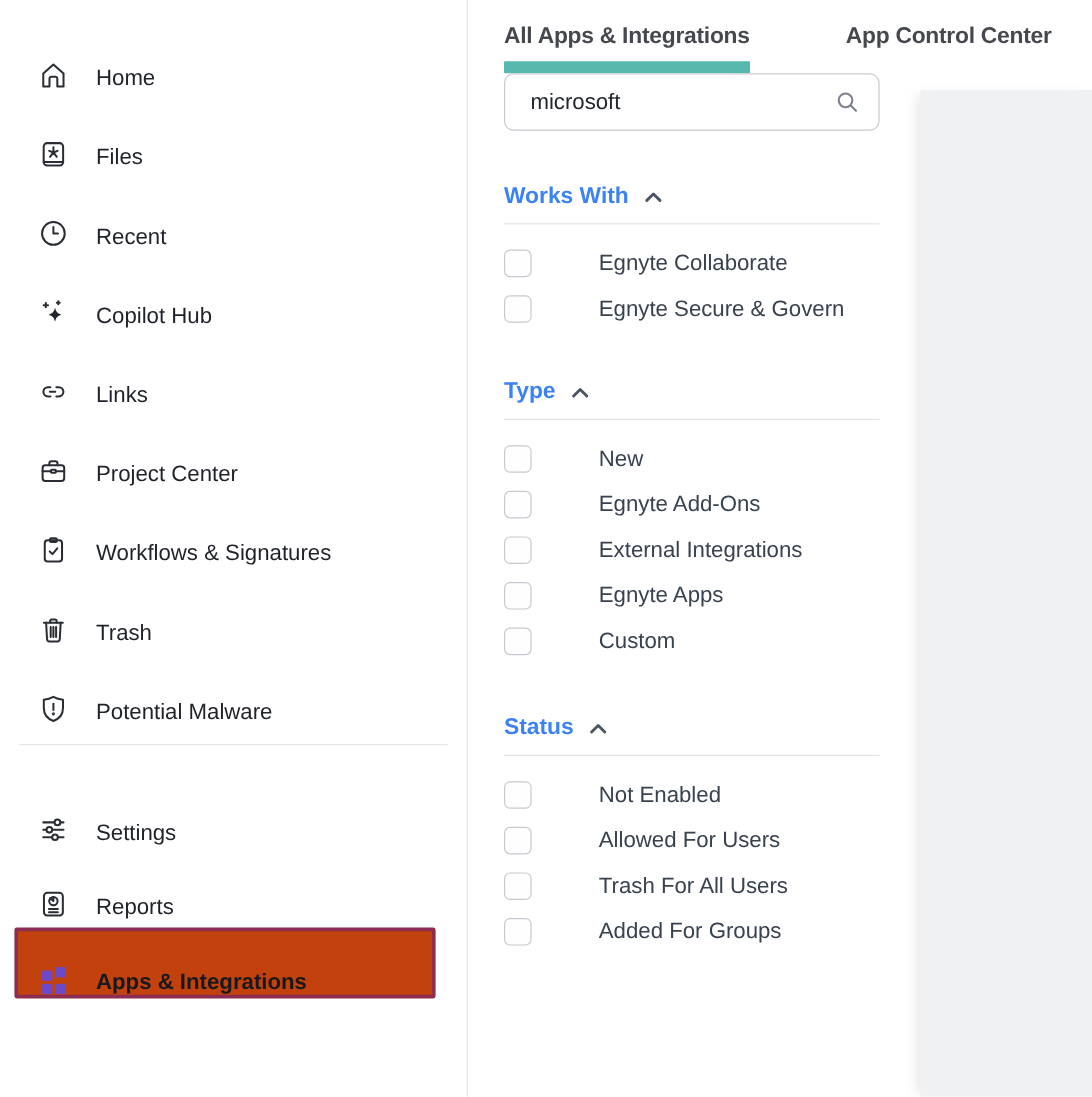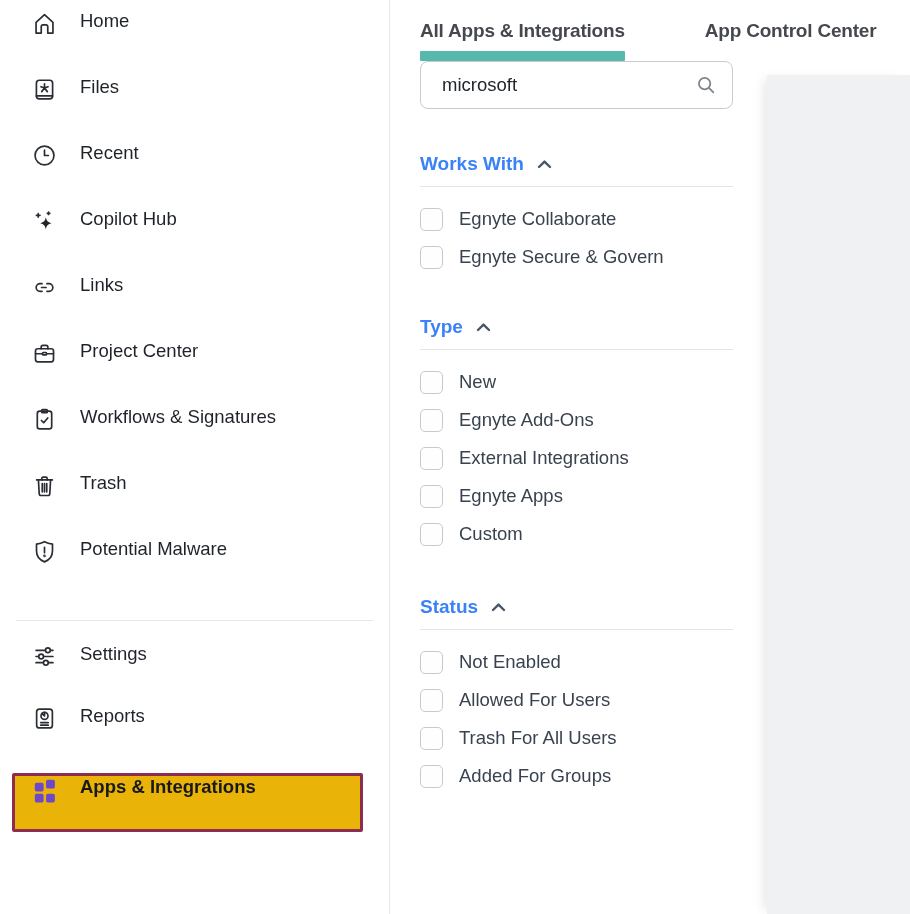--- a/index.html
+++ b/index.html
@@ -3,28 +3,28 @@
 <meta charset="utf-8">
 <style>
   * { margin:0; padding:0; box-sizing:border-box; }
   html,body { width:910px; height:914px; background:#fff; overflow:hidden; }
   body { font-family:"Liberation Sans", sans-serif; }
   .app { display:flex; width:910px; height:914px; background:#fff; }
 
   
   .sidebar { width:390px; min-width:390px; height:100%; background:#fff;
              border-right:1px solid #e5e7ea; padding-top:10px; }
-  .nav-item { display:flex; align-items:flex-start; height:66px; padding-left:31px;
+  .nav-item { display:flex; align-items:flex-end; height:66px; padding-left:31px;
               gap:22px; font-size:18.5px; color:#1f2329; cursor:pointer; }
   .nav-item svg { width:27px; height:27px; flex:0 0 27px; stroke:#2a2e34; fill:none;
                   stroke-width:1.5; stroke-linecap:round; stroke-linejoin:round; }
   .nav-item.small { height:62px; }
   .side-divider { border:none; border-top:1px solid #e4e6e9; margin:16px 16px 22px 16px; }
   .nav-item.active-row { height:59px; margin:6px 26px 0 12px; padding-left:16px;
-              background:#eab308; border:3px solid #8e2d52; border-radius:2px;
+              background:#c2410c; border:3px solid #8e2d52; border-radius:2px;
               font-weight:700; color:#17191d; }
   .nav-item.active-row svg { stroke:none; }
 
   
   .content { flex:1; position:relative; background:#fff; }
   .tabs-row { display:flex; gap:80px; padding:20px 0 0 30px; }
   .tab { font-size:19px; font-weight:700; color:#45494e; letter-spacing:-0.2px;
          cursor:pointer; }
   .tab.active .tab-underline { display:block; height:10px; background:#57b9ae;
          margin-top:9px; border-radius:1px; }
@@ -46,21 +46,21 @@
         font-weight:700; color:#3b82f6; cursor:pointer; }
   .section-header svg { width:15px; height:11px; stroke:#4a5568; fill:none;
         stroke-width:2.4; stroke-linecap:round; stroke-linejoin:round; }
   .section-rule { border:none; border-top:1px solid #e2e4e8; margin-top:11px; }
 
   .mt-works { margin-top:44px; }
   .mt-type  { margin-top:40px; }
   .mt-status{ margin-top:43px; }
 
   .check-list { margin-top:13px; }
-  .check-row { display:flex; align-items:center; height:38px; cursor:pointer; }
+  .check-row { display:flex; align-items:center; height:38px; cursor:pointer;gap:40px; }
   .checkbox { width:23px; height:23px; border:1px solid #c6cad0; border-radius:5px;
         background:#fefefe; flex:0 0 23px; }
   .check-label { margin-left:16px; font-size:18.5px; color:#39424f; }
 
   .right-panel { position:absolute; left:377px; top:75px; right:0; bottom:0;
         background:#f0f1f3; box-shadow:-7px 0 10px -4px rgba(0,0,0,0.10); }
 </style>
 </head>
 <body>
 

